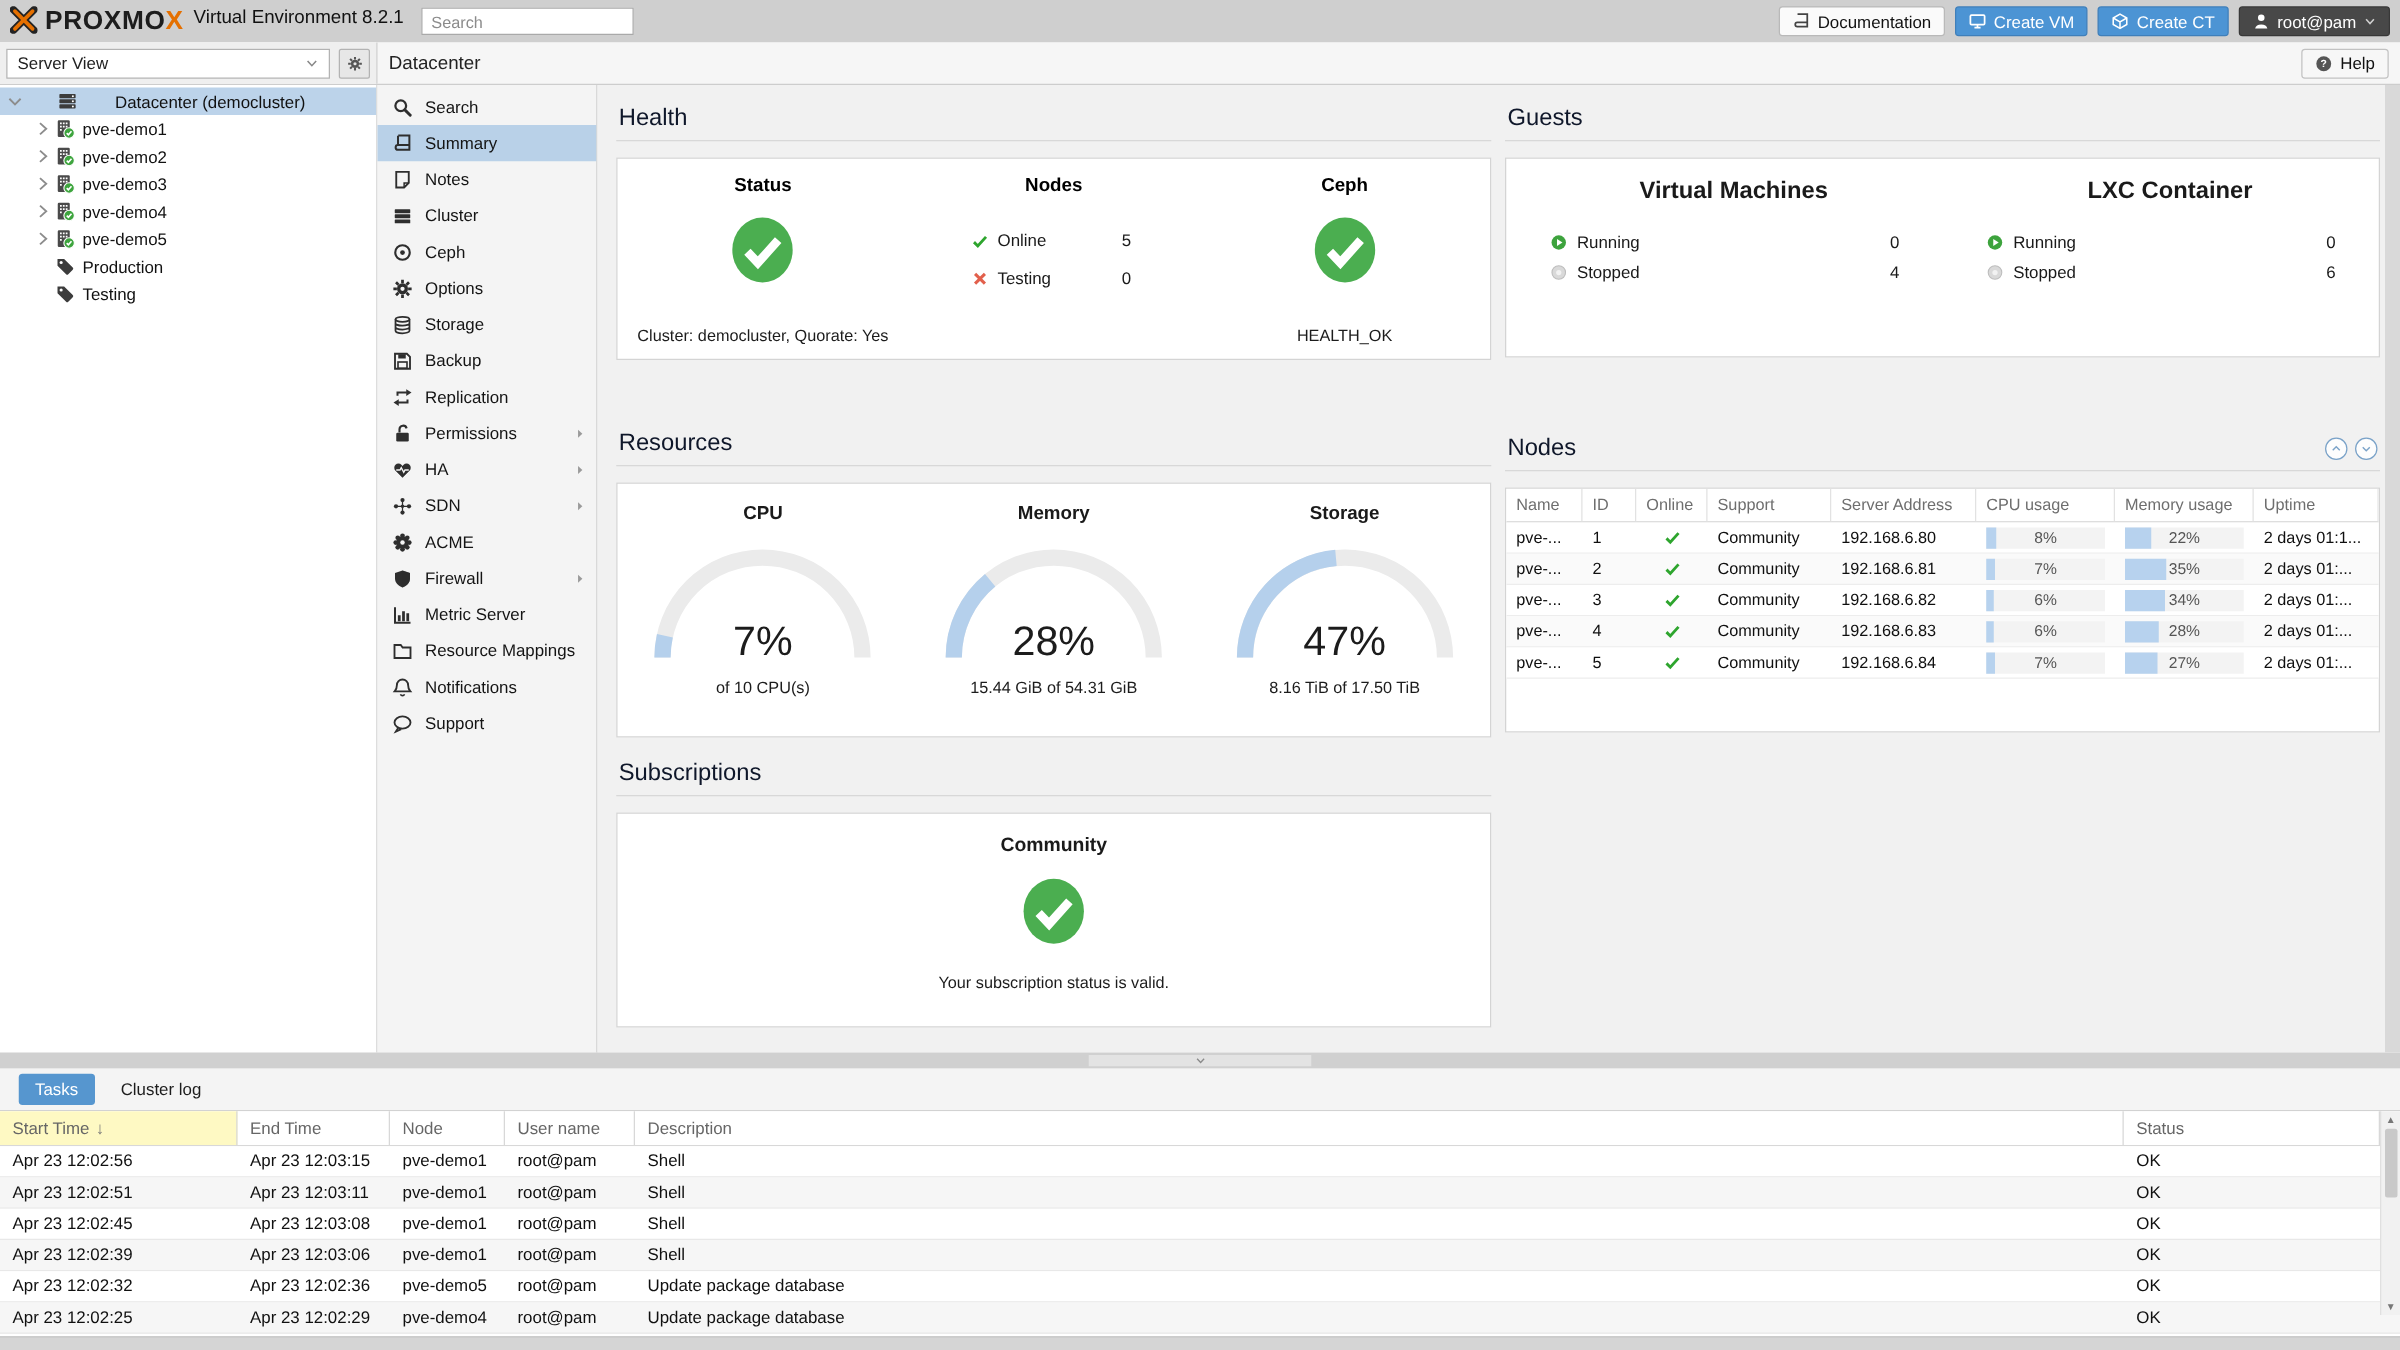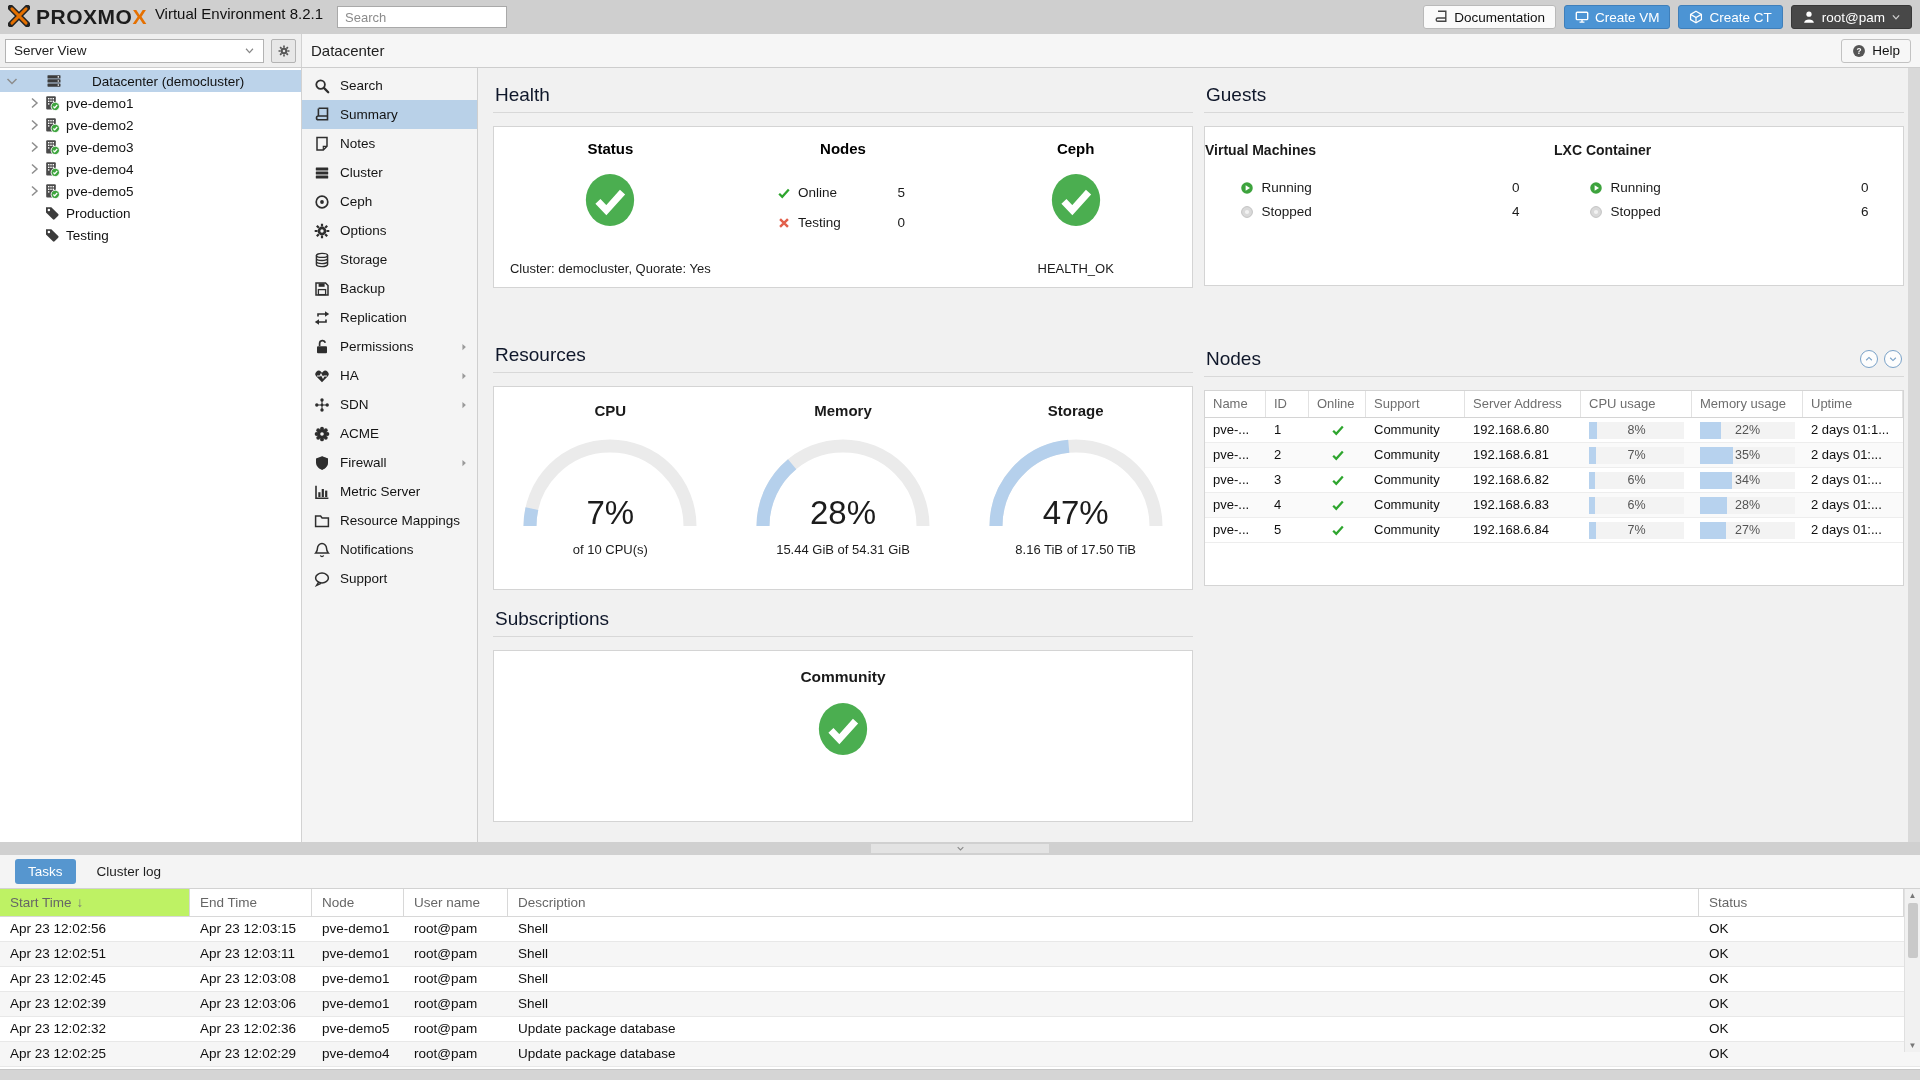--- a/index.html
+++ b/index.html
@@ -71,21 +71,21 @@
   .h-box { height:162px; display:flex; }
   .h-col { flex:1; text-align:center; padding-top:13px; position:relative; }
   .h-head { font-size:15px; font-weight:bold; color:#000; }
   .h-bigic { margin:15px auto 0; }
   .h-note { position:absolute; bottom:11px; width:100%; font-size:13px; color:#1c1c1c; }
   .h-rows { width:132px; margin:28px auto 0; text-align:left; }
   .h-row { display:flex; align-items:center; gap:7px; font-size:13.5px; margin-bottom:15px; }
   .h-row .val { margin-left:auto; padding-right:4px; }
   .g-box { height:160px; display:flex; }
   .g-grp { flex:1; padding-top:15px; }
-  .g-grp-head { font-size:14px; font-weight:bold; }
+  .g-grp-head { text-align:center; font-size:19px; font-weight:bold;padding-left:15px; }
   .g-rows { width:280px; margin:22px auto 0; }
   .g-row { display:flex; align-items:center; gap:8px; font-size:13.5px; margin-bottom:9px; }
   .g-row .val { margin-left:auto; }
 
   
   .r-box { height:204px; display:flex; }
   .gauge-col { flex:1; text-align:center; padding-top:15px; }
   .g-head { font-size:15px; font-weight:bold; }
   .gauge { position:relative; width:190px; margin:10px auto 0; }
   .gauge svg { width:190px; height:103px; display:block; }
@@ -126,21 +126,21 @@
   
   .tasks { position:absolute; left:0; top:855px; width:1920px; height:225px; background:#fff; }
   .tabs-row { height:34px; background:#f4f4f4; border-bottom:1px solid #d2d2d2; display:flex;
               align-items:center; padding-left:15px; gap:8px; }
   .tab { height:25px; display:inline-flex; align-items:center; padding:0 13px; font-size:13.5px;
          border-radius:3px; color:#1d1d1d; }
   .tab.active { background:#5696cf; color:#fff; }
   .t-hrow { display:flex; height:28px; border-bottom:1px solid #d8d8d8; background:#fff; padding-right:16px; }
   .t-hcell { font-size:13.5px; color:#666; line-height:27px; padding:0 10px; border-right:1px solid #d8d8d8;
              flex:none; white-space:nowrap; }
-  .t-hcell.sorted { background:#bef264; }
+  .t-hcell.sorted { background:#fef9c3; }
   .t-hcell .arr { color:#777; margin-left:5px; }
   .t-rows { position:relative; }
   .t-row { display:flex; height:25px; border-bottom:1px solid #e8e8e8; background:#fff; padding-right:16px; }
   .t-row.alt { background:#f6f6f6; }
   .t-cell { font-size:13.5px; color:#101010; line-height:24px; padding:0 10px; flex:none;
             white-space:nowrap; overflow:hidden; }
   .v-scroll { position:absolute; right:0; top:34px; width:16px; height:163px; background:#f1f1f1;
               border-left:1px solid #e0e0e0; display:flex; flex-direction:column; align-items:center; }
   .v-arrow { height:13px; font-size:8px; color:#777; line-height:13px; }
   .v-thumb { width:10px; height:55px; background:#c9c9c9; border-radius:2px; margin-top:1px; }
@@ -713,20 +713,21 @@
         <div class="panel mt18">
           <div class="panel-title">Subscriptions</div>
           <div class="panel-box s-box">
             <div class="s-head">Community</div>
             <span class="ic ic52 h-bigic">
                 <svg viewBox="0 0 56 60">
                   <ellipse cx="28" cy="30" rx="26" ry="28" fill="#4bae50"></ellipse>
                   <path d="M15 31.5l9 9.5 17.5-19.5" stroke="#fff" stroke-width="7.5" fill="none"></path>
                 </svg>
               </span>
+            <div class="s-msg">Your subscription status is valid.</div>
           </div>
         </div>
 
       </div>
       <div class="col">
 
         <div class="panel mt16">
           <div class="panel-title">Guests</div>
           <div class="panel-box g-box">
             <div class="g-grp">

